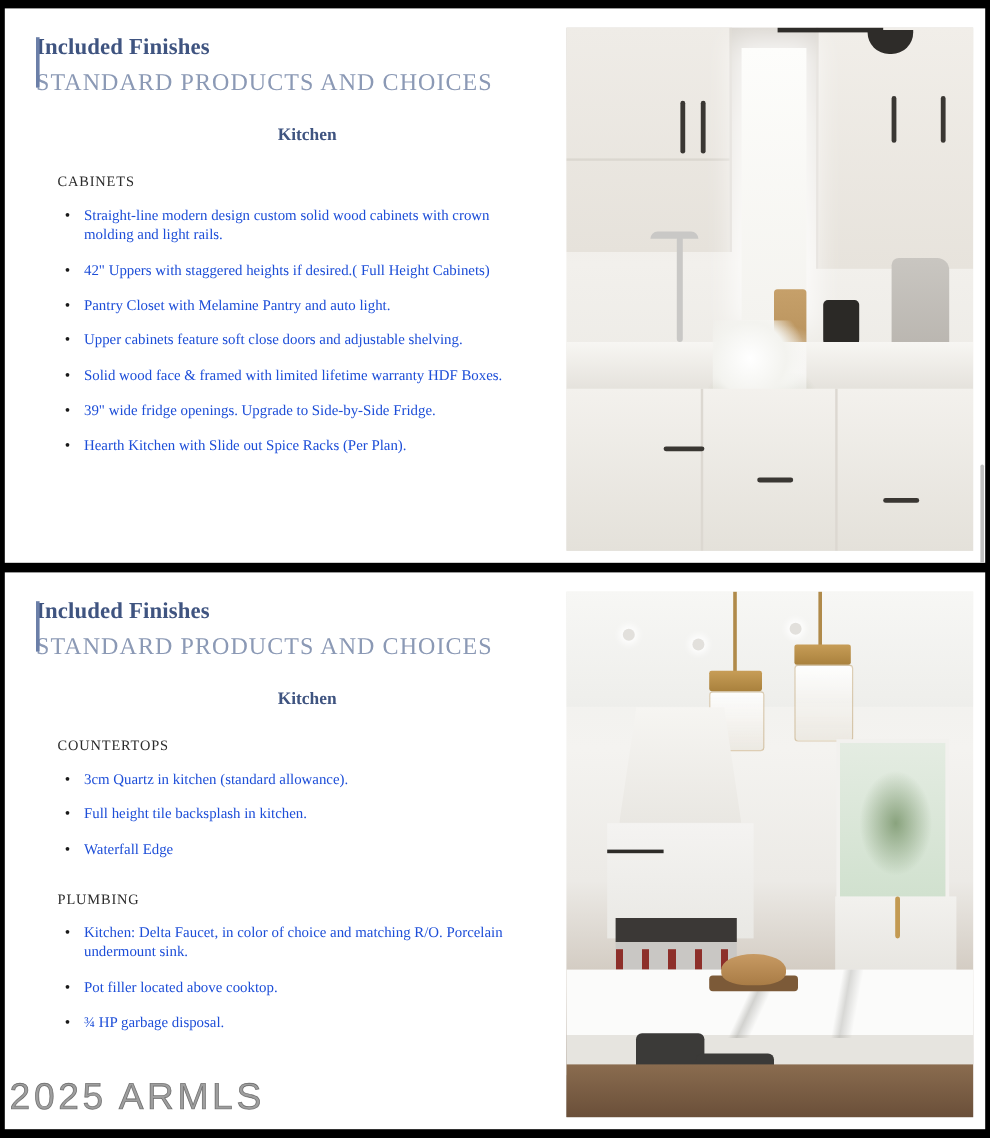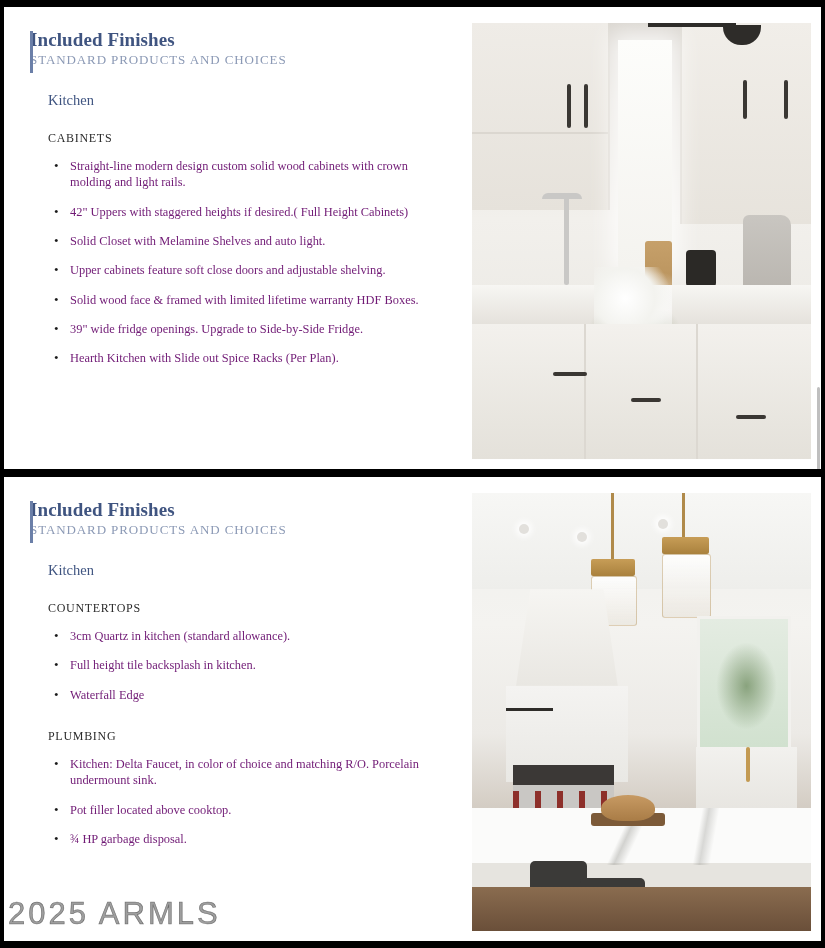--- a/index.html
+++ b/index.html
@@ -63,33 +63,34 @@
   .title-main {
     font-family: "Liberation Serif", serif;
     font-weight: bold;
     font-size: 19px;
     color: #3f5480;
     letter-spacing: 0.1px;
     line-height: 1.15;
   }
   .title-sub {
     font-family: "Liberation Serif", serif;
-    font-size: 13px;
+    font-size: 20px;
     color: #8b99b5;
     letter-spacing: 0.9px;
-    margin-top: 1px;
+    margin-top: 7px;
   }
 
   .room-heading {
     margin-top: 24px;
     padding-left: 18px;
     font-family: "Liberation Serif", serif;
-    font-weight: normal;
+    font-weight: bold;
     font-size: 14.5px;
     color: #3f5480;
+    text-align: center;
   }
 
   .section-label {
     margin-top: 22px;
     padding-left: 18px;
     font-family: "Liberation Serif", serif;
     font-size: 12px;
     color: #2b2b2b;
     letter-spacing: 0.7px;
   }
@@ -100,21 +101,21 @@
     margin: 12px 0 0 0;
     padding: 0 12px 0 22px;
   }
   ul.bullets li {
     position: relative;
     padding-left: 18px;
     margin-bottom: 13px;
     font-family: "Liberation Serif", serif;
     font-size: 12.4px;
     line-height: 1.32;
-    color: #701a75;
+    color: #1d4ed8;
   }
   ul.bullets li:before {
     content: "\2022";
     position: absolute;
     left: 2px;
     top: -1px;
     font-size: 13px;
     color: #1a1a1a;
   }
 
@@ -331,21 +332,21 @@
       <div class="title-wrap">
         <div class="title-bar"></div>
         <div class="title-main">Included Finishes</div>
         <div class="title-sub">STANDARD PRODUCTS AND CHOICES</div>
       </div>
       <div class="room-heading">Kitchen</div>
       <div class="section-label">CABINETS</div>
       <ul class="bullets">
         <li>Straight-line modern design custom solid wood cabinets with crown molding and light rails.</li>
         <li>42" Uppers with staggered heights if desired.( Full Height Cabinets)</li>
-        <li>Solid Closet with Melamine Shelves and auto light.</li>
+        <li>Pantry Closet with Melamine Pantry and auto light.</li>
         <li>Upper cabinets feature soft close doors and adjustable shelving.</li>
         <li>Solid wood face &amp; framed with limited lifetime warranty HDF Boxes.</li>
         <li>39" wide fridge openings. Upgrade to Side-by-Side Fridge.</li>
         <li>Hearth Kitchen with Slide out Spice Racks (Per Plan).</li>
       </ul>
     </div>
     <div class="col-photo">
       <div class="photo photo-kitchen-1">
         <div class="p1-upper-left"></div>
         <div class="p1-upper-right"></div>

